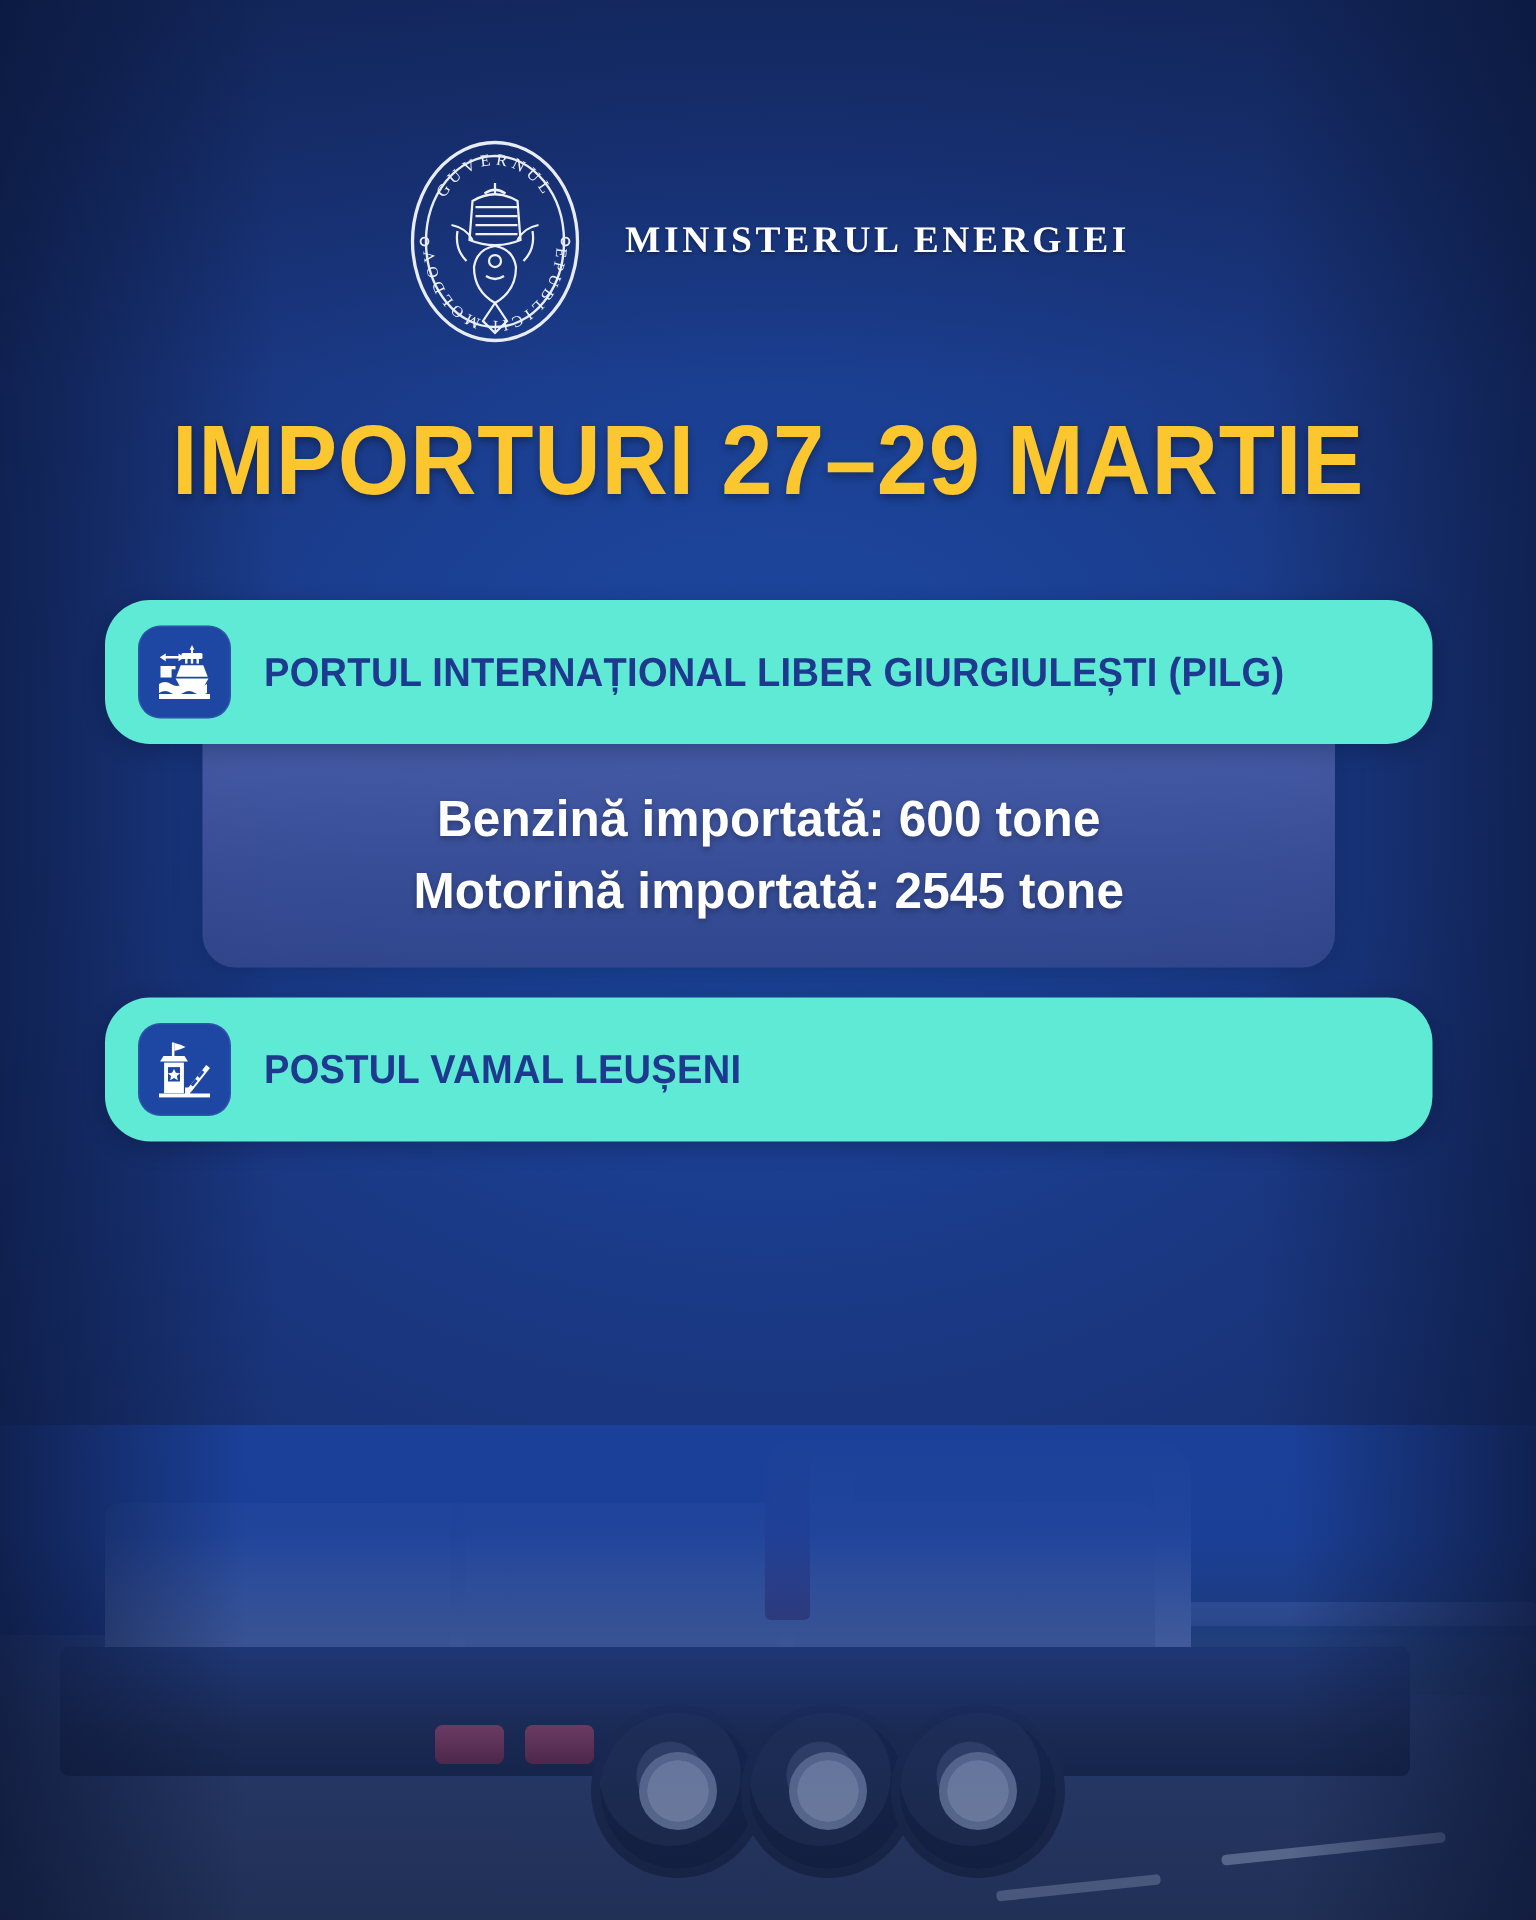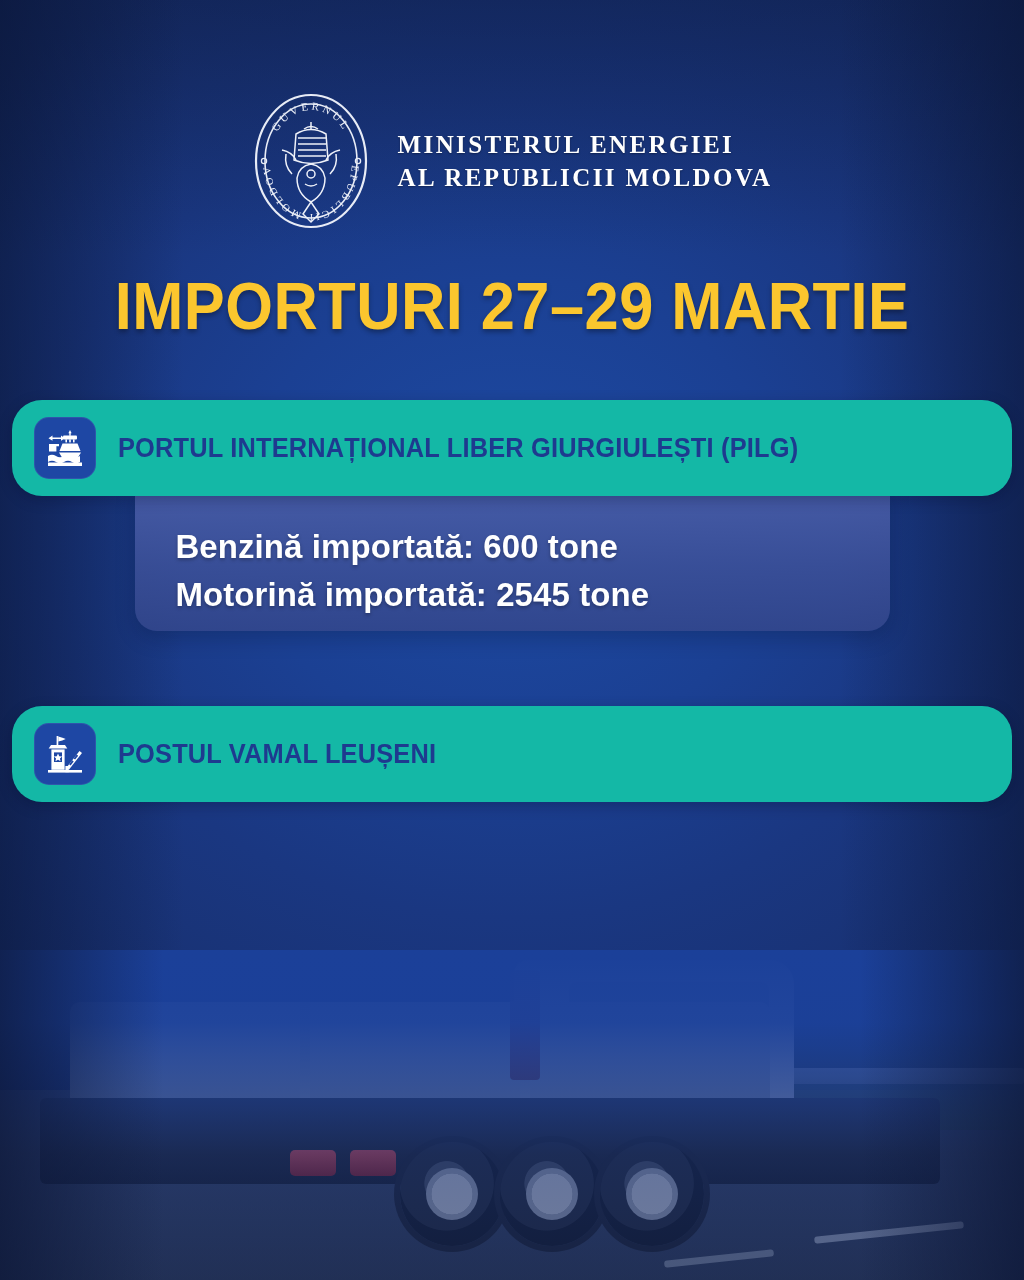--- a/index.html
+++ b/index.html
@@ -133,28 +133,28 @@
     font-size:66px;
     font-weight:bold;
     letter-spacing:0.5px;
     transform:scaleX(.93);
     text-shadow:0 3px 6px rgba(0,0,0,.32);
   }
 
   
   .section{ position:absolute; left:0; right:0; }
   .section.one{ top:400px; }
-  .section.two{ top:706px; }
+  .section.two{ top:665px; }
 
   .badge{
     position:relative;
     margin:0 auto;
-    width:1000px;
+    width:885px;
     height:96px;
-    background:#14b8a6;
+    background:#5eead4;
     border-radius:30px;
     display:flex; align-items:center;
     padding-left:22px;
     box-shadow:0 4px 14px rgba(5,12,40,.28);
     z-index:3;
   }
   .icon-tile{
     width:62px; height:62px; flex:none;
     background:#1e47a4;
     border-radius:15px;
@@ -171,25 +171,25 @@
     transform:scaleX(.94);
     transform-origin:left center;
     white-space:nowrap;
   }
 
   .panel{
     position:relative;
     margin:0 auto;
     width:755px;
     margin-top:-10px;
-    padding:36px 30px 12px;
+    padding:36px 30px 26px;
     background:linear-gradient(180deg, rgba(74,94,168,.92) 0%, rgba(60,80,152,.88) 55%, rgba(52,71,140,.85) 100%);
     border-radius:0 0 22px 22px;
     box-shadow:0 8px 20px rgba(5,12,40,.22);
-    text-align:left;
+    text-align:center;
     z-index:1;
   }
   .panel-line{
     color:#ffffff;
     font-size:34px;
     font-weight:bold;
     line-height:1.42;
     letter-spacing:.1px;
     transform:scaleX(.97);
     text-shadow:0 2px 4px rgba(0,0,0,.28);
@@ -257,21 +257,20 @@
         <path d="M59 72 q-12 2 -14 14 q0 16 14 24 q14 -8 14 -24 q-2 -12 -14 -14 z"></path>
         <circle cx="59" cy="82" r="4"></circle>
         <path d="M53 92 q6 4 12 0"></path>
         <path d="M30 58 q10 2 14 10 M88 58 q-10 2 -14 10"></path>
         <path d="M34 62 q-2 12 6 20 M84 62 q2 12 -6 20"></path>
         <path d="M59 110 l-8 12 l8 8 l8 -8 z"></path>
       </g>
     </svg>
     <div class="ministry">
       <div>MINISTERUL ENERGIEI</div>
-      <div>AL REPUBLICII MOLDOVA</div>
     </div>
   </div>
 
   <div class="title">IMPORTURI 27–29 MARTIE</div>
 
   <div class="section one">
     <div class="badge">
       <div class="icon-tile">
         <svg viewBox="0 0 44 44">
           <g fill="#ffffff">

